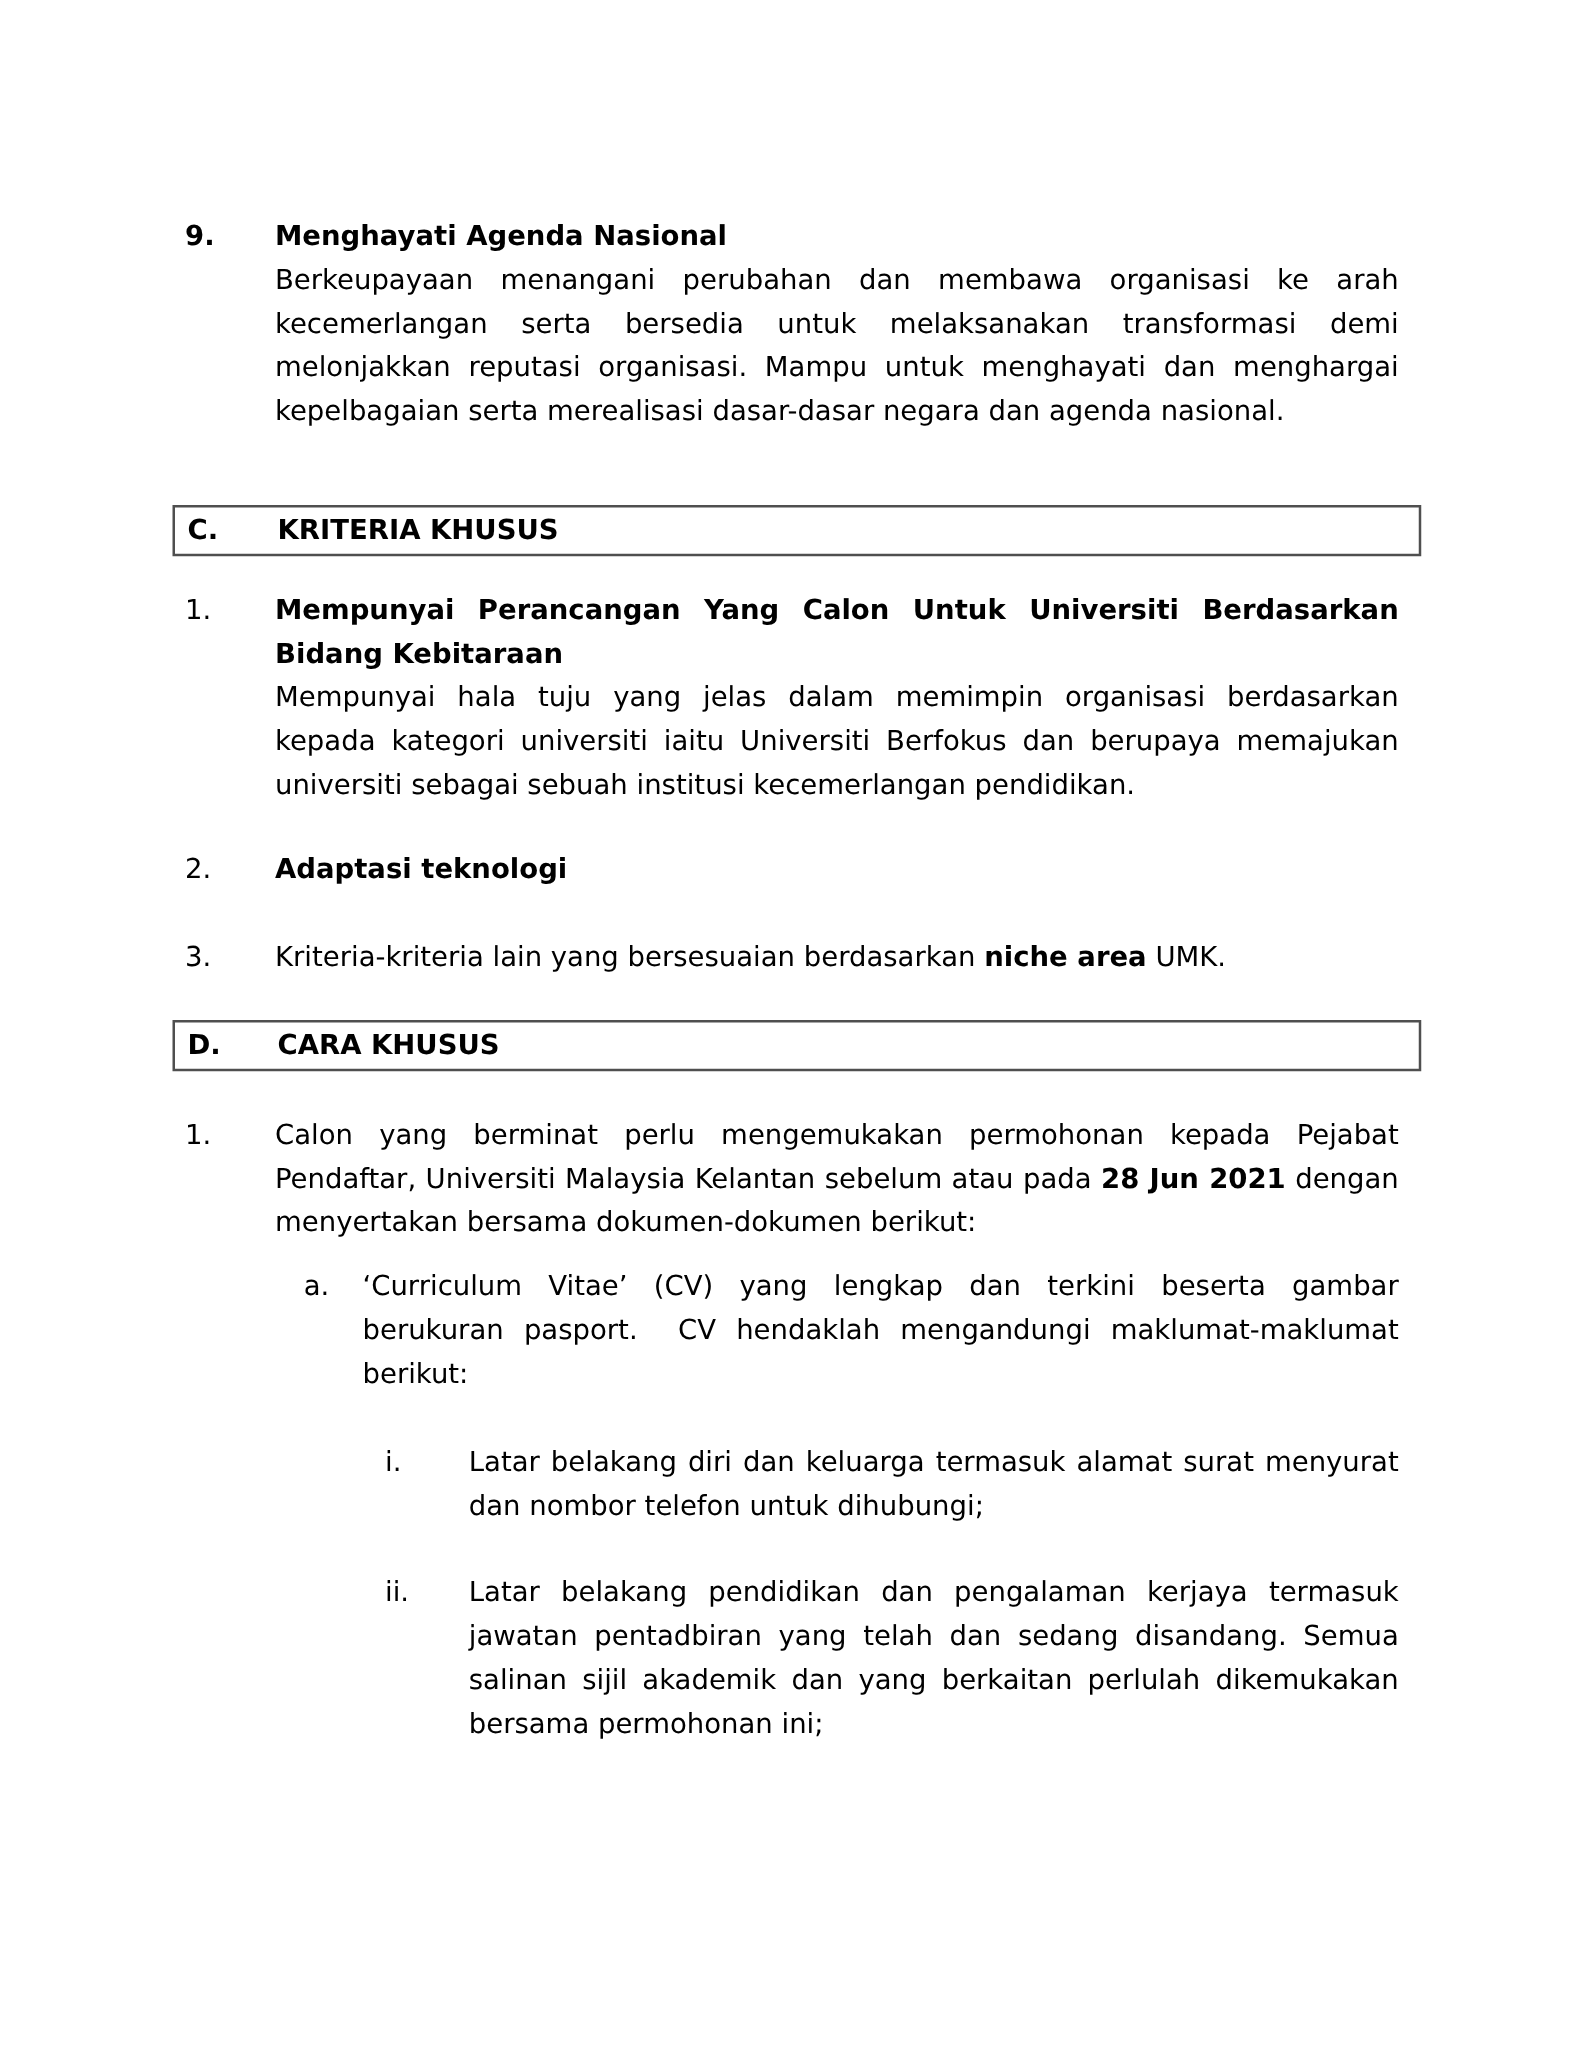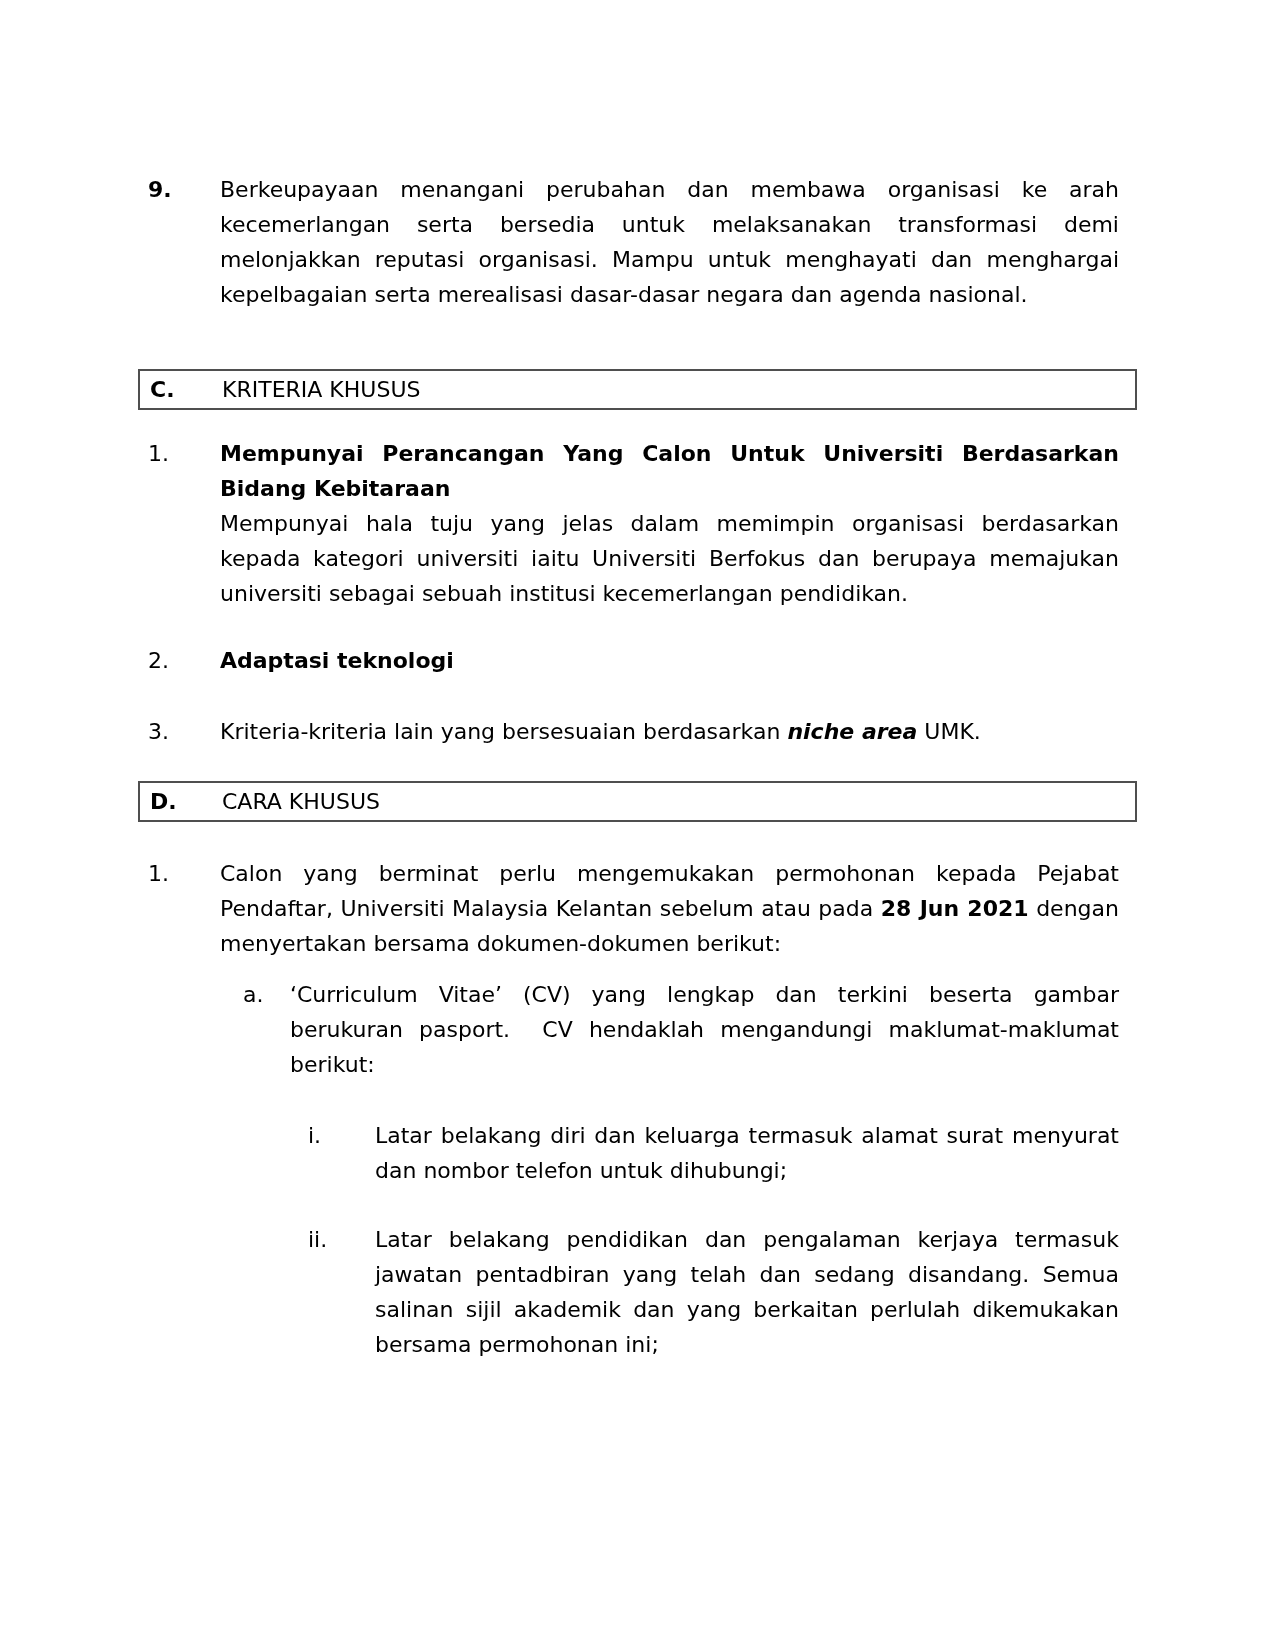--- a/index.html
+++ b/index.html
@@ -19,51 +19,52 @@
   .row { display: flex; align-items: flex-start; }
   .num { flex-shrink: 0; box-sizing: border-box; }
   .l1 > .num { width: 82px; padding-left: 10px; }
   .l2 { margin-left: 105px; }
   .l2 > .num { width: 47px; }
   .l3 { margin-left: 170px; }
   .l3 > .num { width: 67px; }
   .content { flex: 1 1 auto; padding-right: 18px; text-align: justify; min-width: 0; }
   .title { font-weight: bold; }
   .bold { font-weight: bold; }
-  .bolditalic { font-weight: bold; font-style: italic; }
+  .bolditalic { font-weight: bold; }
   p { margin: 0; }
   .section-box {
     border: 2px solid #4f4f4f;
     display: flex;
     align-items: center;
     box-sizing: border-box;
     height: 41px;
     background: #ffffff;
   }
   .section-box > .num { width: 82px; padding-left: 10px; font-weight: bold; }
-  .section-box > .label { font-weight: normal; }
+  .section-box > .label { font-weight: bold; }
   .mb-item9 { margin-bottom: 57px; }
   .mb-boxc  { margin-bottom: 26px; }
   .mb-c1    { margin-bottom: 32px; }
   .mb-c2    { margin-bottom: 36px; }
   .mb-c3    { margin-bottom: 32px; }
   .mb-boxd  { margin-bottom: 34px; }
   .mb-d1    { margin-bottom: 16px; }
   .mb-d1a   { margin-bottom: 36px; }
   .mb-i     { margin-bottom: 34px; }
   .mb-ii    { margin-bottom: 32px; }
 </style>
 </head>
 <body>
 
 <div class="page">
 
   <div class="row l1 mb-item9">
     <div class="num bold">9.</div>
     <div class="content">
+      <div class="title">Menghayati Agenda Nasional</div>
       <p>Berkeupayaan menangani perubahan dan membawa organisasi ke arah kecemerlangan serta bersedia untuk melaksanakan transformasi demi melonjakkan reputasi organisasi. Mampu untuk menghayati dan menghargai kepelbagaian serta merealisasi dasar-dasar negara dan agenda nasional.</p>
     </div>
   </div>
 
   <div class="section-box mb-boxc">
     <div class="num">C.</div>
     <div class="label">KRITERIA KHUSUS</div>
   </div>
 
   <div class="row l1 mb-c1">

